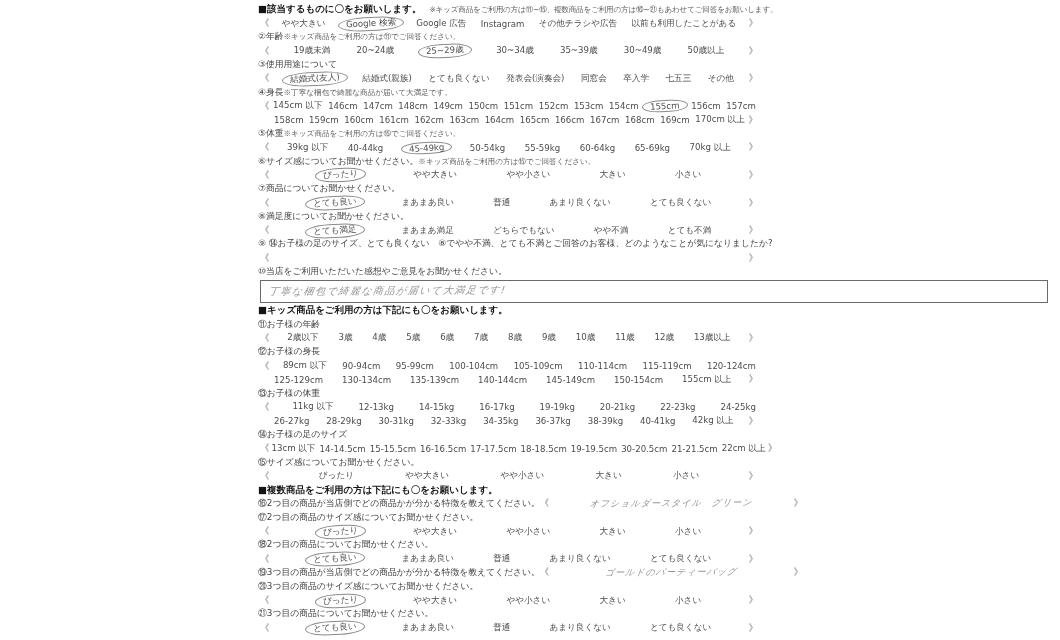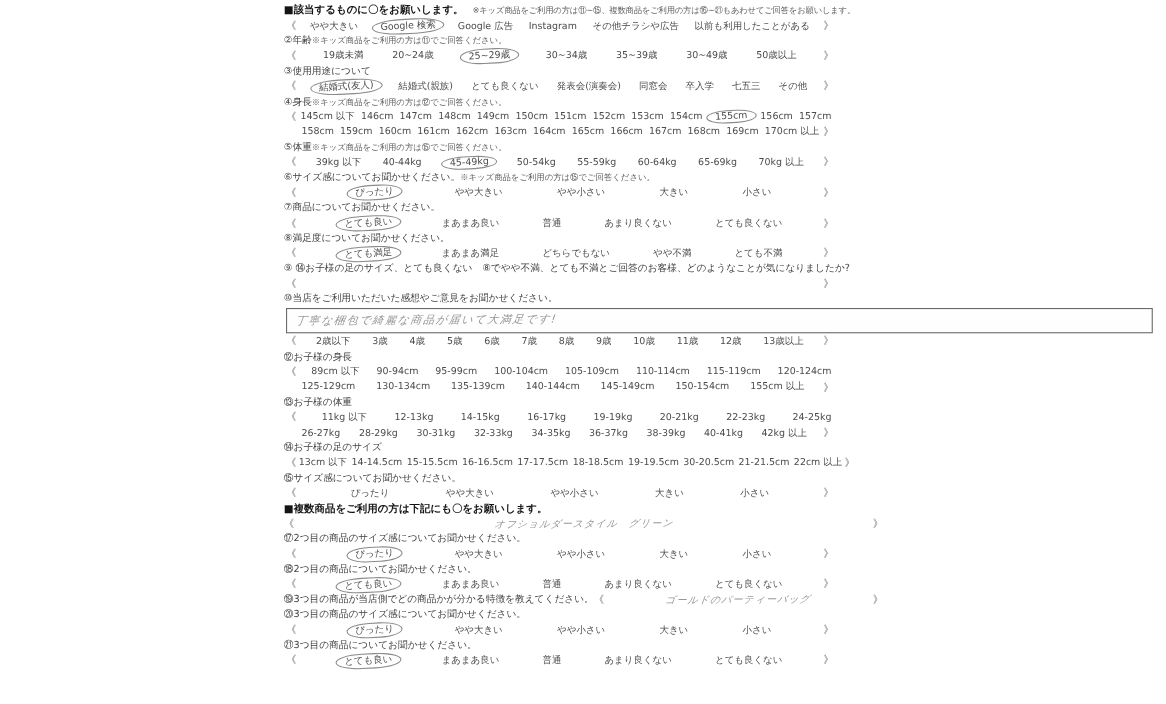--- a/index.html
+++ b/index.html
@@ -94,21 +94,21 @@
       <span class="opt">とても良くない</span>
       <span class="opt">発表会(演奏会)</span>
       <span class="opt">同窓会</span>
       <span class="opt">卒入学</span>
       <span class="opt">七五三</span>
       <span class="opt">その他</span>
       <span class="bracket">》</span>
     </div>
     <div class="row label">
       <span>④身長</span>
-      <span class="note">※キッズ商品をご利用の方は⑫でご回答ください。</span>
+      <span class="note">※丁寧な梱包で綺麗な商品が届いて大満足です。</span>
     </div>
     <div class="row opts">
       <span class="bracket">《</span>
       <span class="opt">145cm 以下</span>
       <span class="opt">146cm</span>
       <span class="opt">147cm</span>
       <span class="opt">148cm</span>
       <span class="opt">149cm</span>
       <span class="opt">150cm</span>
       <span class="opt">151cm</span>
@@ -194,20 +194,26 @@
     <div class="row opts blank-row">
       <span class="bracket">《</span>
       <span class="bracket">》</span>
     </div>
     <div class="row label">
       <span>⑩当店をご利用いただいた感想やご意見をお聞かせください。</span>
     </div>
     <div class="comment-box">
       <span class="hand">丁寧な梱包で綺麗な商品が届いて大満足です!</span>
     </div>
+    <div class="row heading">
+      <span>■キッズ商品をご利用の方は下記にも〇をお願いします。</span>
+    </div>
+    <div class="row label">
+      <span>⑪お子様の年齢</span>
+    </div>
     <div class="row opts">
       <span class="bracket">《</span>
       <span class="opt">2歳以下</span>
       <span class="opt">3歳</span>
       <span class="opt">4歳</span>
       <span class="opt">5歳</span>
       <span class="opt">6歳</span>
       <span class="opt">7歳</span>
       <span class="opt">8歳</span>
       <span class="opt">9歳</span>
@@ -293,20 +299,21 @@
       <span class="opt">やや大きい</span>
       <span class="opt">やや小さい</span>
       <span class="opt">大きい</span>
       <span class="opt">小さい</span>
       <span class="bracket">》</span>
     </div>
     <div class="row heading">
       <span>■複数商品をご利用の方は下記にも〇をお願いします。</span>
     </div>
     <div class="row inline-row">
+      <span>⑯2つ目の商品が当店側でどの商品かが分かる特徴を教えてください。</span>
       <span class="bracket">《</span>
       <span class="hand">オフショルダースタイル　グリーン</span>
       <span class="bracket">》</span>
     </div>
     <div class="row label">
       <span>⑰2つ目の商品のサイズ感についてお聞かせください。</span>
     </div>
     <div class="row opts">
       <span class="bracket">《</span>
       <span class="opt circled">ぴったり</span>

